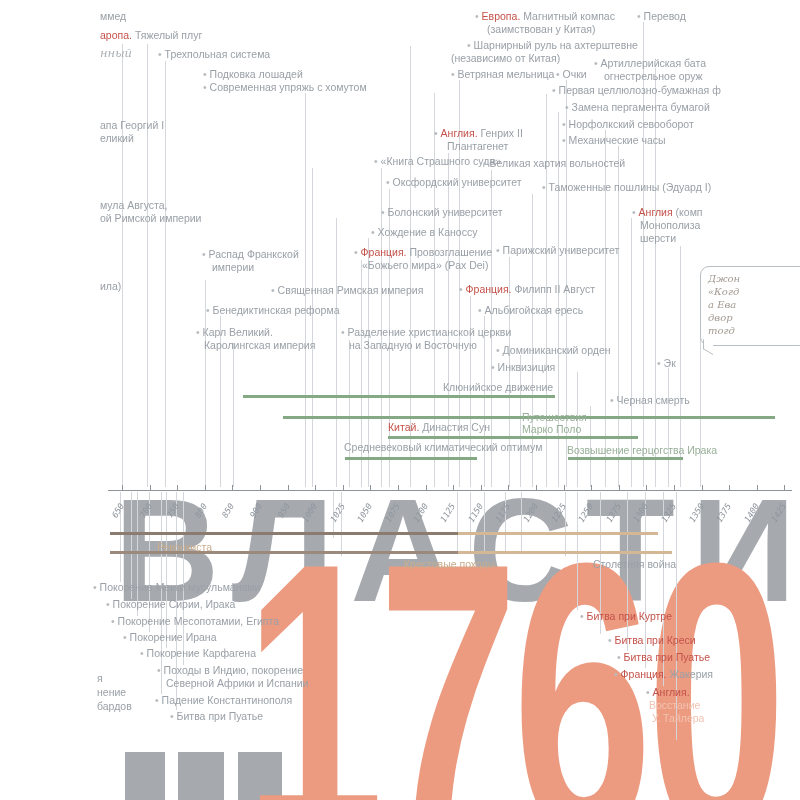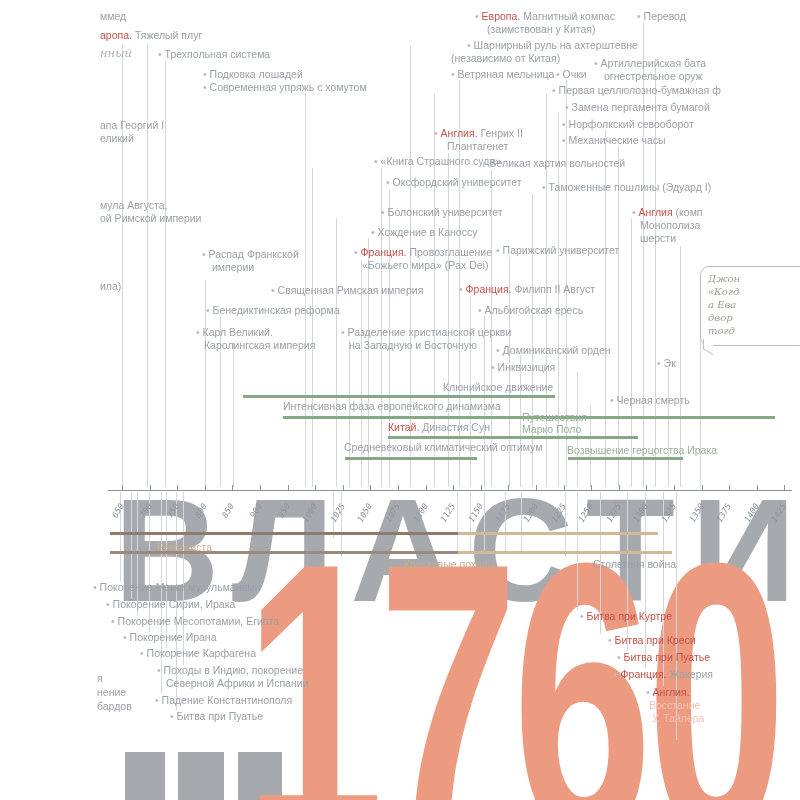--- a/index.html
+++ b/index.html
@@ -215,21 +215,20 @@
     <div class="lbl" style="left: 478px; top: 304px;"><span class="bullet">• </span>Альбигойская ересь</div>
     <div class="lbl" style="left: 206px; top: 304px;"><span class="bullet">• </span>Бенедиктинская реформа</div>
     <div class="lbl" style="left: 196px; top: 326px;"><span class="bullet">• </span>Карл Великий.</div>
     <div class="lbl" style="left: 204px; top: 339px;">Каролингская империя</div>
     <div class="lbl" style="left: 341px; top: 326px;"><span class="bullet">• </span>Разделение христианской церкви</div>
     <div class="lbl" style="left: 349px; top: 339px;">на Западную и Восточную</div>
     <div class="lbl" style="left: 496px; top: 344px;"><span class="bullet">• </span>Доминиканский орден</div>
     <div class="lbl" style="left: 491px; top: 361px;"><span class="bullet">• </span>Инквизиция</div>
     <div class="lbl" style="left: 657px; top: 357px;"><span class="bullet">• </span>Эк</div>
     <div class="lbl" style="left: 443px; top: 381px;">Клюнийское движение</div>
-    <div class="lbl" style="left: 283px; top: 400px;">Интенсивная фаза европейского динамизма</div>
     <div class="lbl" style="left: 388px; top: 421px;"><span class="pre">Китай.</span> Династия Сун</div>
     <div class="lbl" style="left: 344px; top: 441px;">Средневековый климатический оптимум</div>
     <div class="lbl c-green" style="left: 522px; top: 411px;">Путешествия</div>
     <div class="lbl c-green" style="left: 522px; top: 423px;">Марко Поло</div>
     <div class="lbl c-green" style="left: 567px; top: 444px;">Возвышение герцогства Ирака</div>
     <div class="lbl" style="left: 610px; top: 394px;"><span class="bullet">• </span>Черная смерть</div>
     <div class="lbl c-tan" style="left: 157px; top: 541px;">Реконкиста</div>
     <div class="lbl c-tan" style="left: 404px; top: 558px;">Крестовые походы</div>
     <div class="lbl" style="left: 593px; top: 558px;">Столетняя война</div>
     <div class="lbl" style="left: 93px; top: 581px;"><span class="bullet">• </span>Покорение Мекки мусульманами</div>

